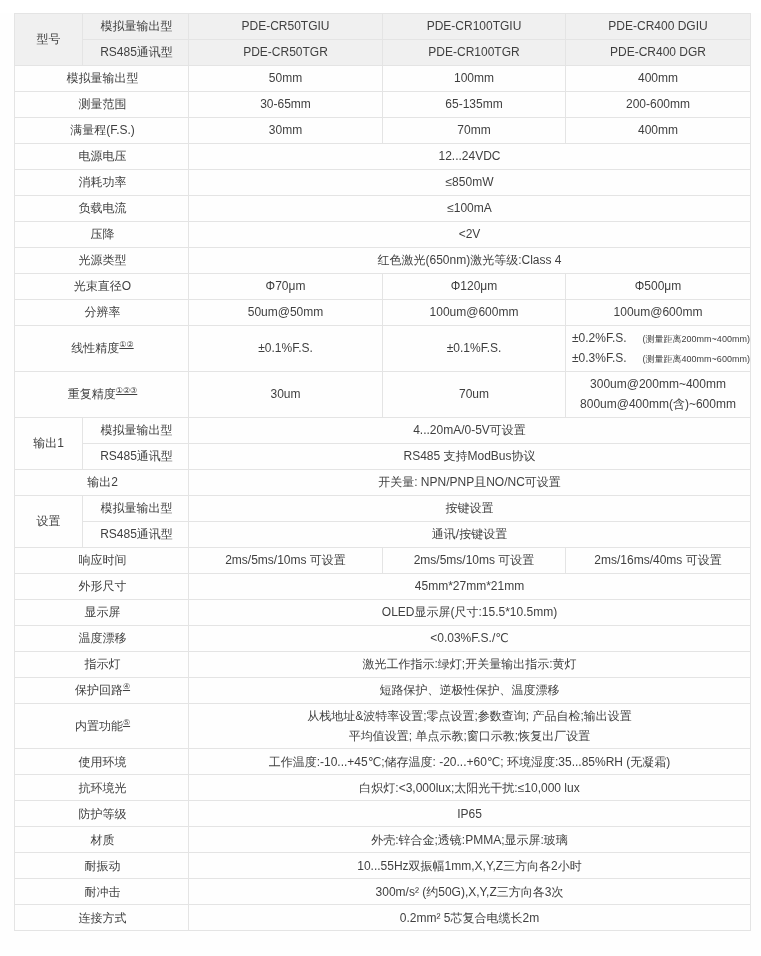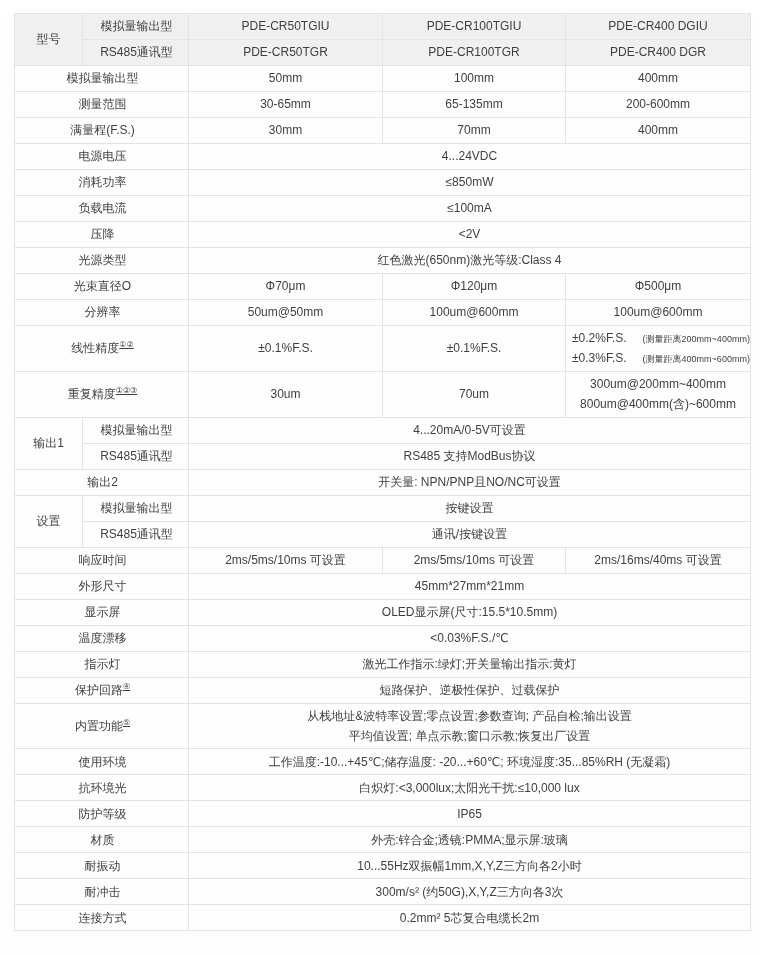--- a/index.html
+++ b/index.html
@@ -116,21 +116,21 @@
           </td>
           <td class="val">
             <div class="ln">400mm</div>
           </td>
         </tr>
         <tr>
           <td colspan="2" class="lbl">
             <div class="ln">电源电压</div>
           </td>
           <td colspan="3" class="val">
-            <div class="ln">4...24VDC</div>
+            <div class="ln">12...24VDC</div>
           </td>
         </tr>
         <tr>
           <td colspan="2" class="lbl">
             <div class="ln">消耗功率</div>
           </td>
           <td colspan="3" class="val">
             <div class="ln">≤850mW</div>
           </td>
         </tr>
@@ -306,21 +306,21 @@
           </td>
           <td colspan="3" class="val">
             <div class="ln">激光工作指示:绿灯;开关量输出指示:黄灯</div>
           </td>
         </tr>
         <tr>
           <td colspan="2" class="lbl">
             <div class="ln">保护回路<sup class="sup">④</sup></div>
           </td>
           <td colspan="3" class="val">
-            <div class="ln">短路保护、逆极性保护、过载保护</div>
+            <div class="ln">短路保护、逆极性保护、温度漂移</div>
           </td>
         </tr>
         <tr>
           <td colspan="2" class="lbl">
             <div class="ln">内置功能<sup class="sup">⑤</sup></div>
           </td>
           <td colspan="3" class="val">
             <div class="ln">从栈地址&amp;波特率设置;零点设置;参数查询; 产品自检;输出设置</div>
             <div class="ln">平均值设置; 单点示教;窗口示教;恢复出厂设置</div>
           </td>

